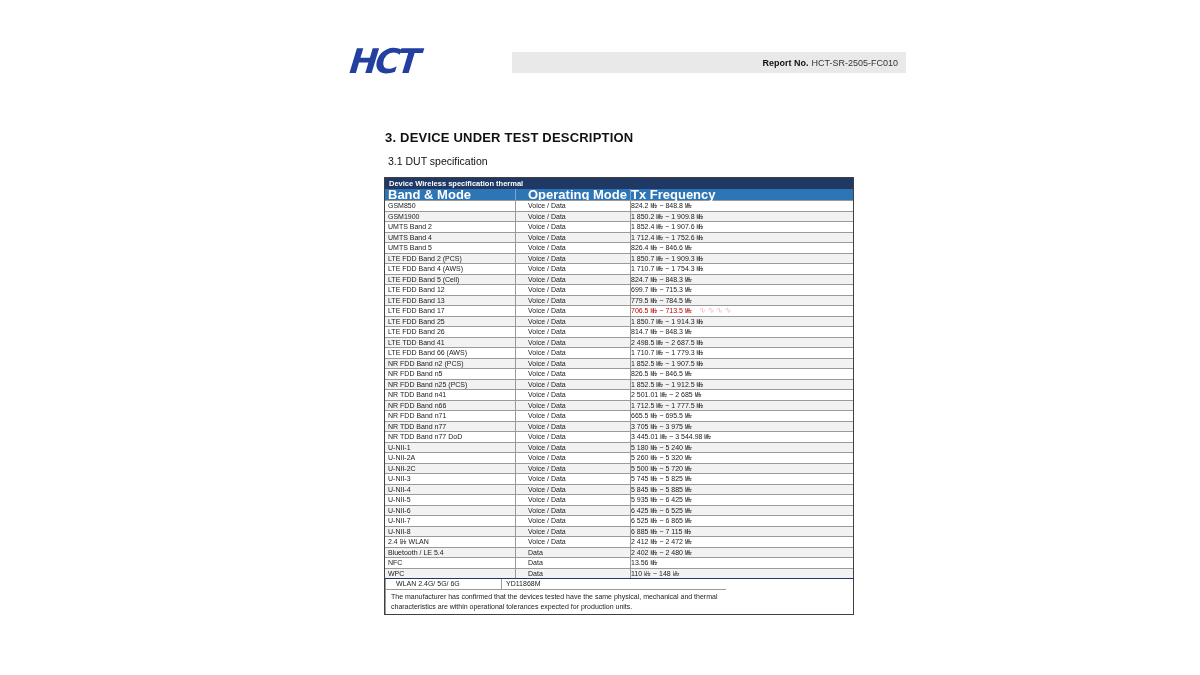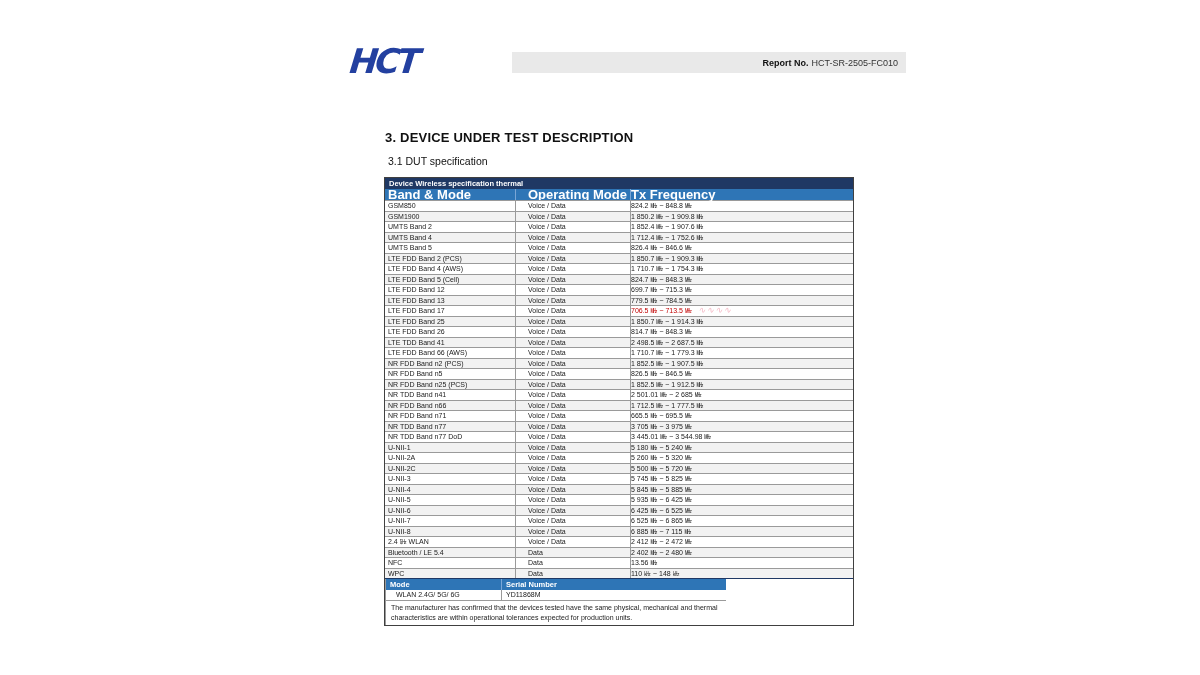--- a/index.html
+++ b/index.html
@@ -303,24 +303,20 @@
 
   <div class="t-row">
     <div class="c1">WPC</div>
     <div class="c2">Data</div>
     <div class="c3">110 ㎑ ~ 148 ㎑</div>
   </div>
 </div>
 
   <div class="serial-sec">
     <div class="serial-right">
-      <div class="serial-head">
-        <div class="sh-mode">Mode</div>
-        <div class="sh-serial">Serial Number</div>
-      </div>
       <div class="serial-vals">
         <div class="sv-mode">WLAN 2.4G/ 5G/ 6G</div>
         <div class="sv-serial">YD11868M</div>
       </div>
       <div class="serial-note">The manufacturer has confirmed that the devices tested have the same physical, mechanical and thermal characteristics are within operational tolerances expected for production units.</div>
     </div>
   </div>
 </div>
 
 </body></html>

